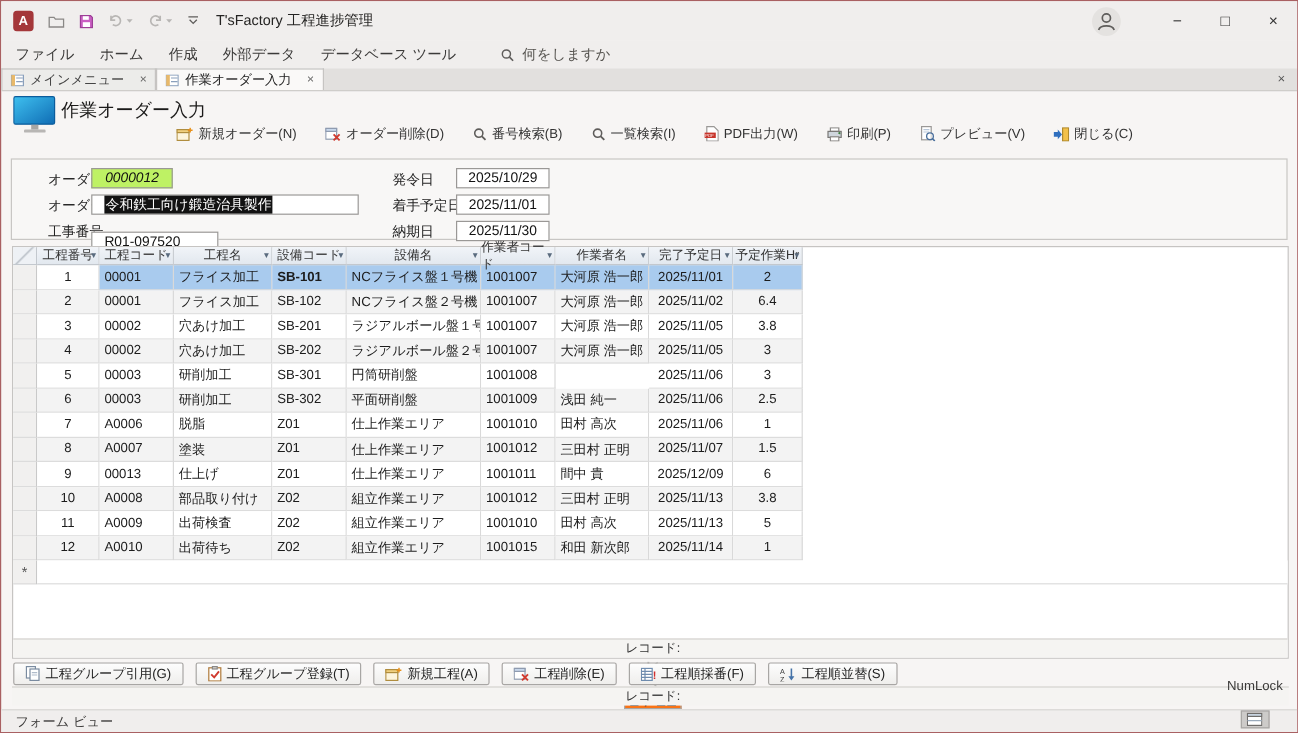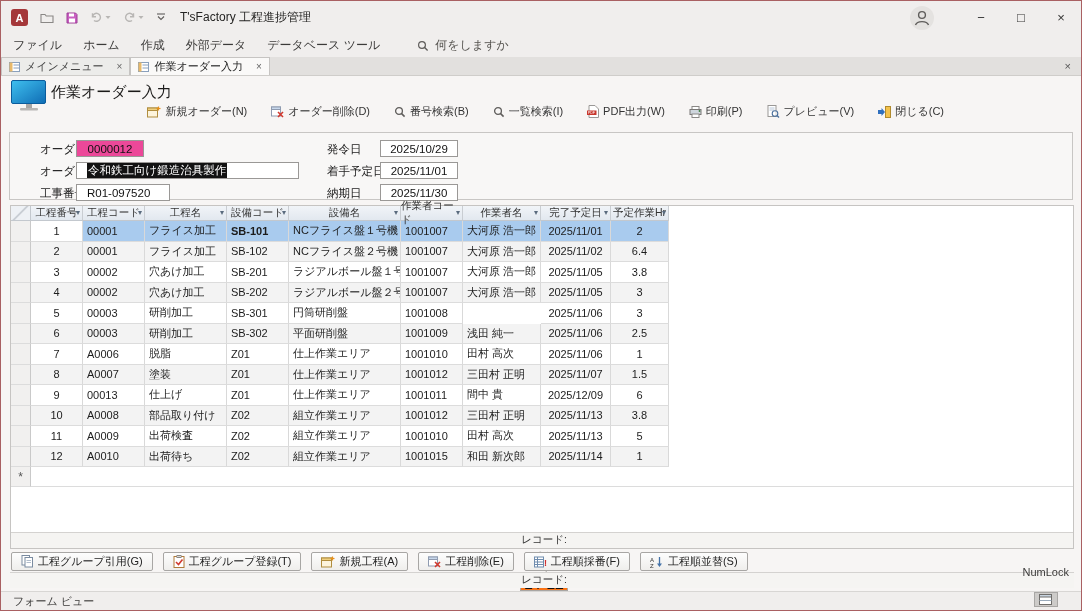--- a/index.html
+++ b/index.html
@@ -30,21 +30,21 @@
   
   .form-hdr-icon{position:absolute;left:10px;top:79px;}
   .form-title{position:absolute;left:50px;top:82px;font-size:15px;color:#1b1a19;}
   .toolbar{position:absolute;top:103px;right:137px;display:flex;gap:24px;align-items:center;}
   .tbtn{display:flex;align-items:center;gap:4px;font-size:11px;color:#333;white-space:nowrap;}
 
   
   .fieldsbox{position:absolute;left:8px;top:131px;right:8px;height:68px;box-sizing:border-box;background:#f8f7f6;border:1px solid #c8c6c4;}
   .flabel{position:absolute;font-size:11.5px;color:#222;}
   .fctl{position:absolute;box-sizing:border-box;height:17px;background:#fff;border:1px solid #9a9896;font-size:11.5px;color:#111;display:flex;align-items:center;}
-  .fctl.locked{background:#ec4899;justify-content:center;}
+  .fctl.locked{background:#bef264;justify-content:center;font-style:italic;}
   .fctl.date{justify-content:center;}
   .fctl.txt{padding-left:10px;}
   .hl{background:#121212;color:#fff;padding:0 1px;}
 
   
   .subform{position:absolute;left:9px;top:204px;width:1064px;height:344px;box-sizing:border-box;background:#fff;border:1px solid #c6c4c2;}
   .g-head{display:flex;height:15px;}
   .g-corner{width:20px;box-sizing:border-box;border-right:1px solid #c3c8ce;border-bottom:1px solid #c3c8ce;background:linear-gradient(135deg,#eef1f5 44%,#bcc2c9 50%,#eef1f5 56%);}
   .g-hcell{position:relative;box-sizing:border-box;border-right:1px solid #c9cdd2;border-bottom:1px solid #c3c8ce;background:linear-gradient(#f1f4f8,#e2e8ef);font-size:10.5px;color:#333;display:flex;align-items:center;justify-content:center;}
   .g-arrow{position:absolute;right:2px;top:3px;font-size:8px;color:#5a6b7e;line-height:1;}
@@ -266,21 +266,21 @@
   </div>
 
   <div class="fieldsbox">
     <span class="flabel" style="left:30px;top:9px;">オーダー番号</span>
     <span class="flabel" style="left:30px;top:31px;">オーダー名</span>
     <span class="flabel" style="left:30px;top:53px;">工事番号</span>
     <div class="fctl locked" style="left:66px;top:7px;width:68px;">0000012</div>
     <div class="fctl txt" style="left:66px;top:29px;width:223px;">
         <span class="hl">令和鉄工向け鍛造治具製作</span>
       </div>
-    <div class="fctl txt" style="left:66px;top:51px;width:94px;">R01-097520</div>
+    <div class="fctl txt" style="left:66px;top:60px;width:106px;">R01-097520</div>
     <span class="flabel" style="left:317px;top:9px;">発令日</span>
     <span class="flabel" style="left:317px;top:31px;">着手予定日</span>
     <span class="flabel" style="left:317px;top:53px;">納期日</span>
     <div class="fctl date" style="left:370px;top:7px;width:78px;">2025/10/29</div>
     <div class="fctl date" style="left:370px;top:29px;width:78px;">2025/11/01</div>
     <div class="fctl date" style="left:370px;top:51px;width:78px;">2025/11/30</div>
   </div>
 
   <div class="subform">
     <div id="grid">

